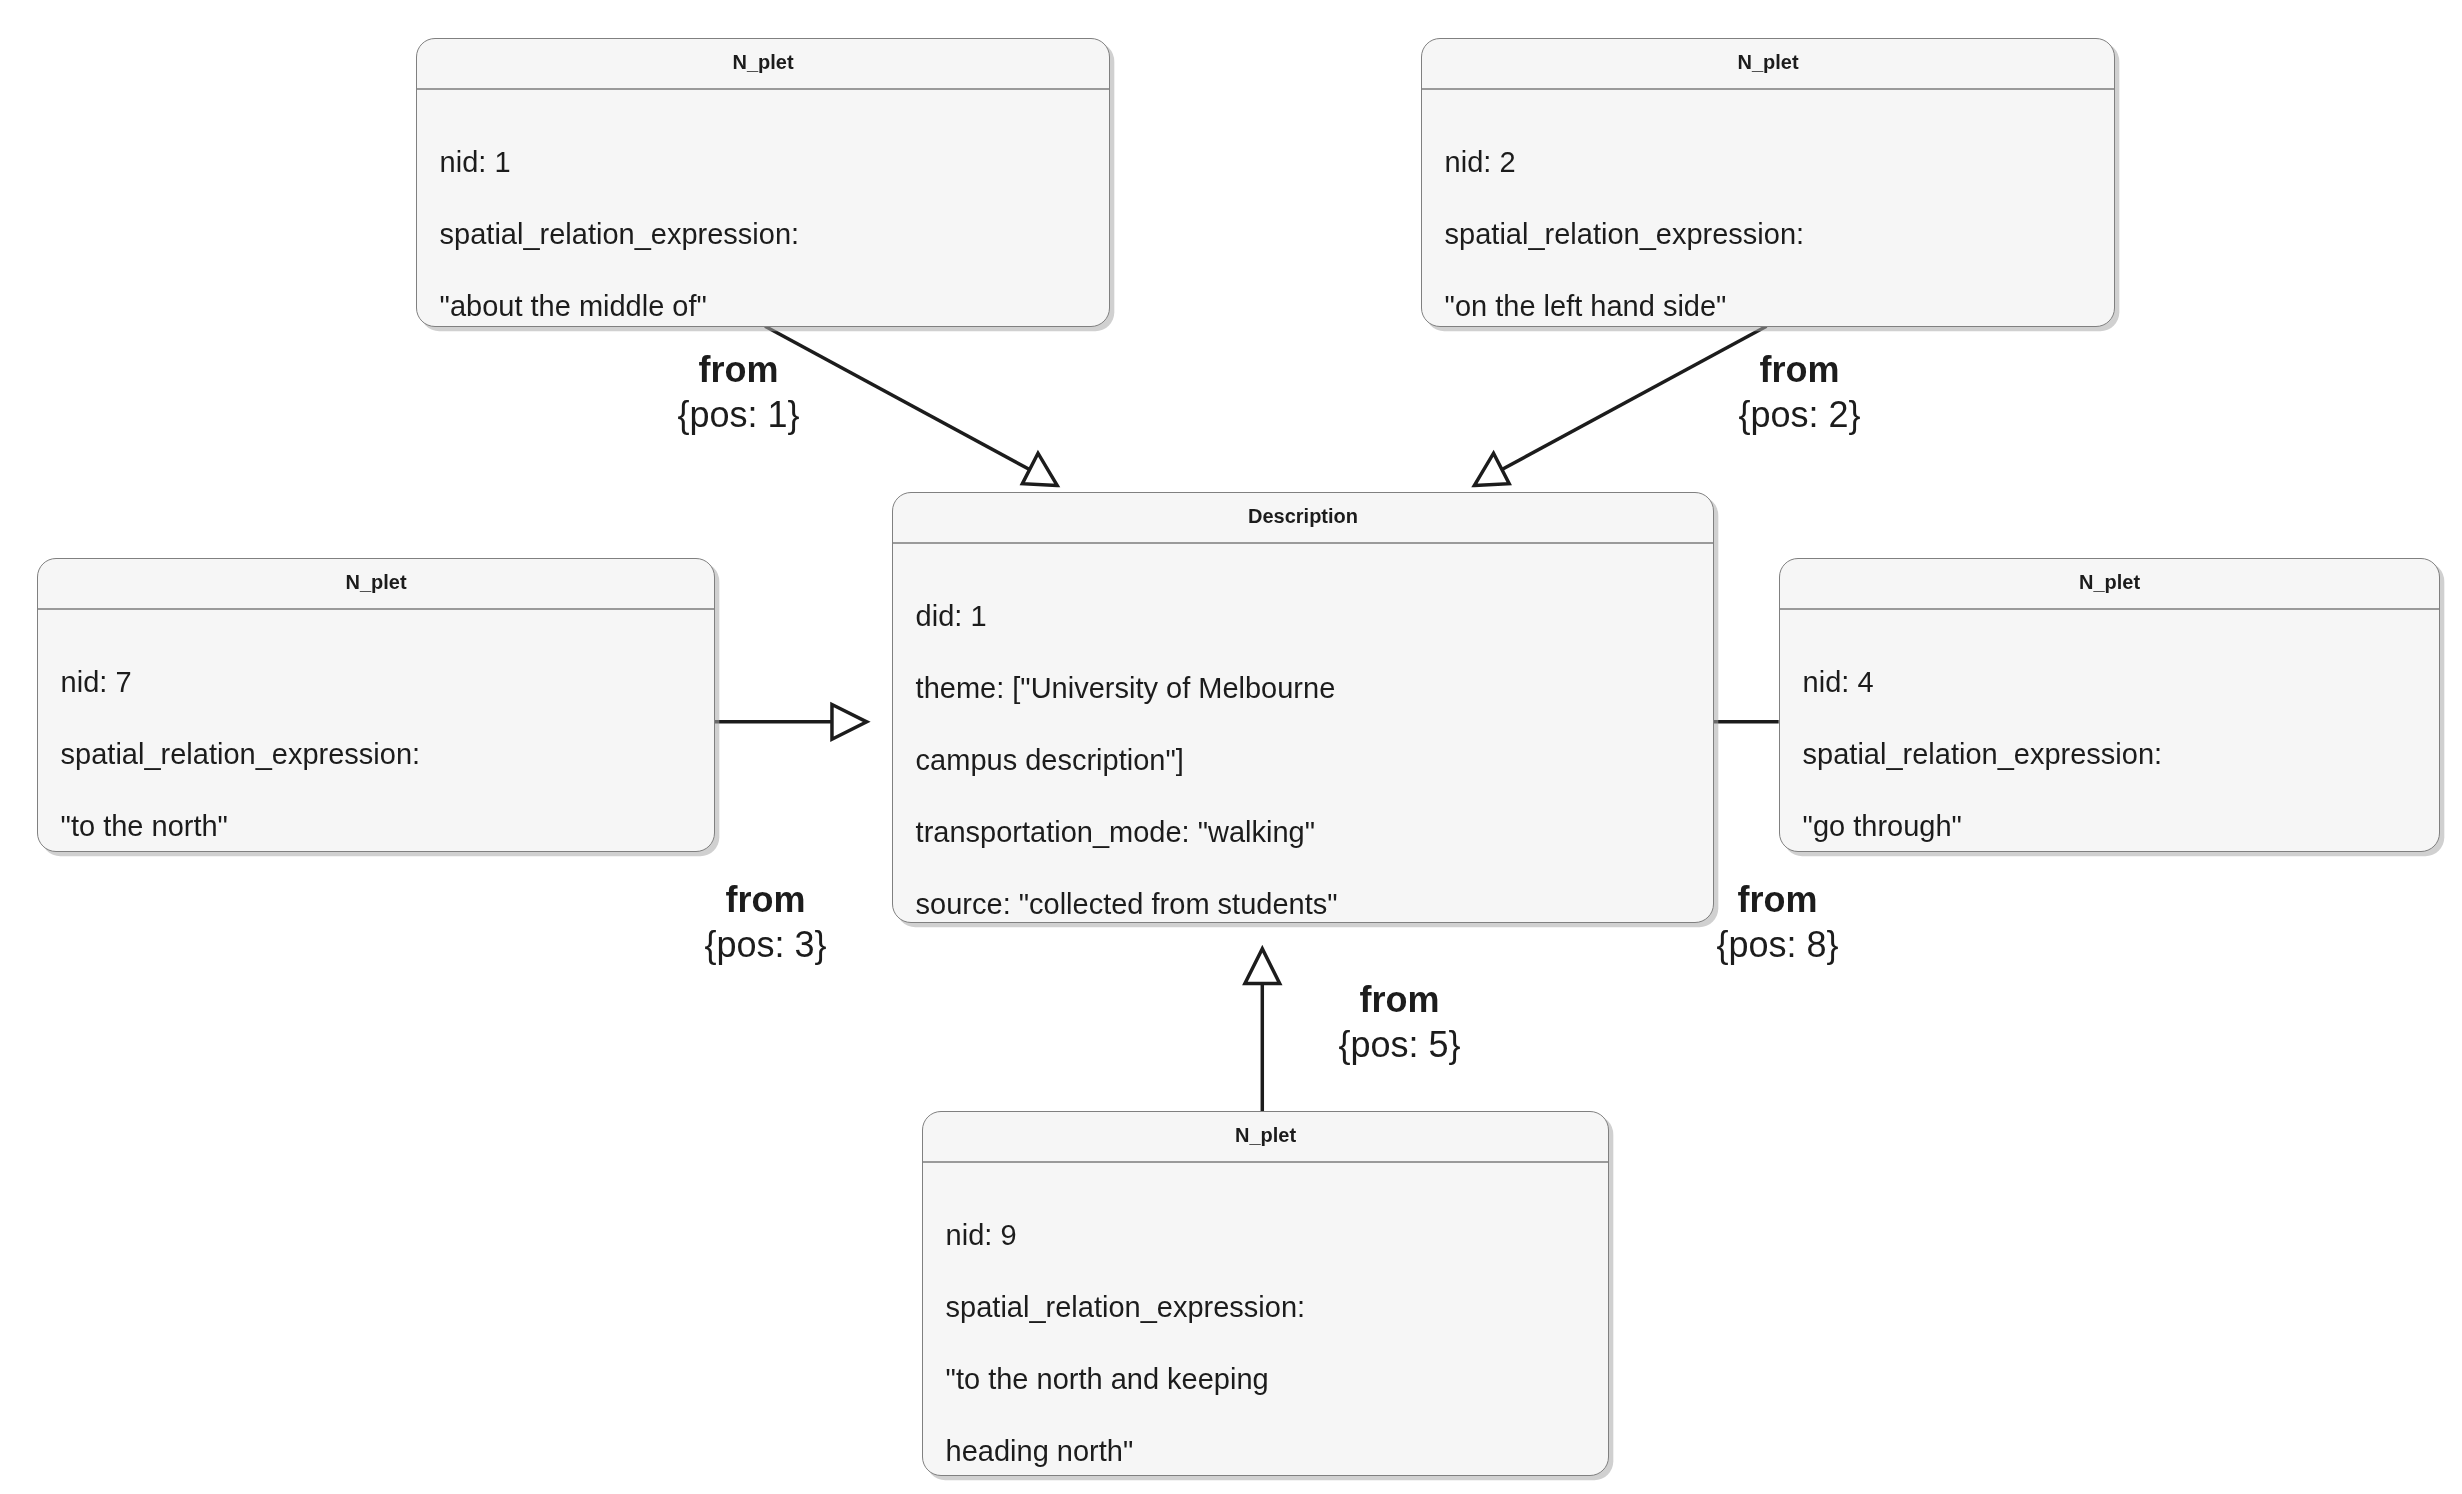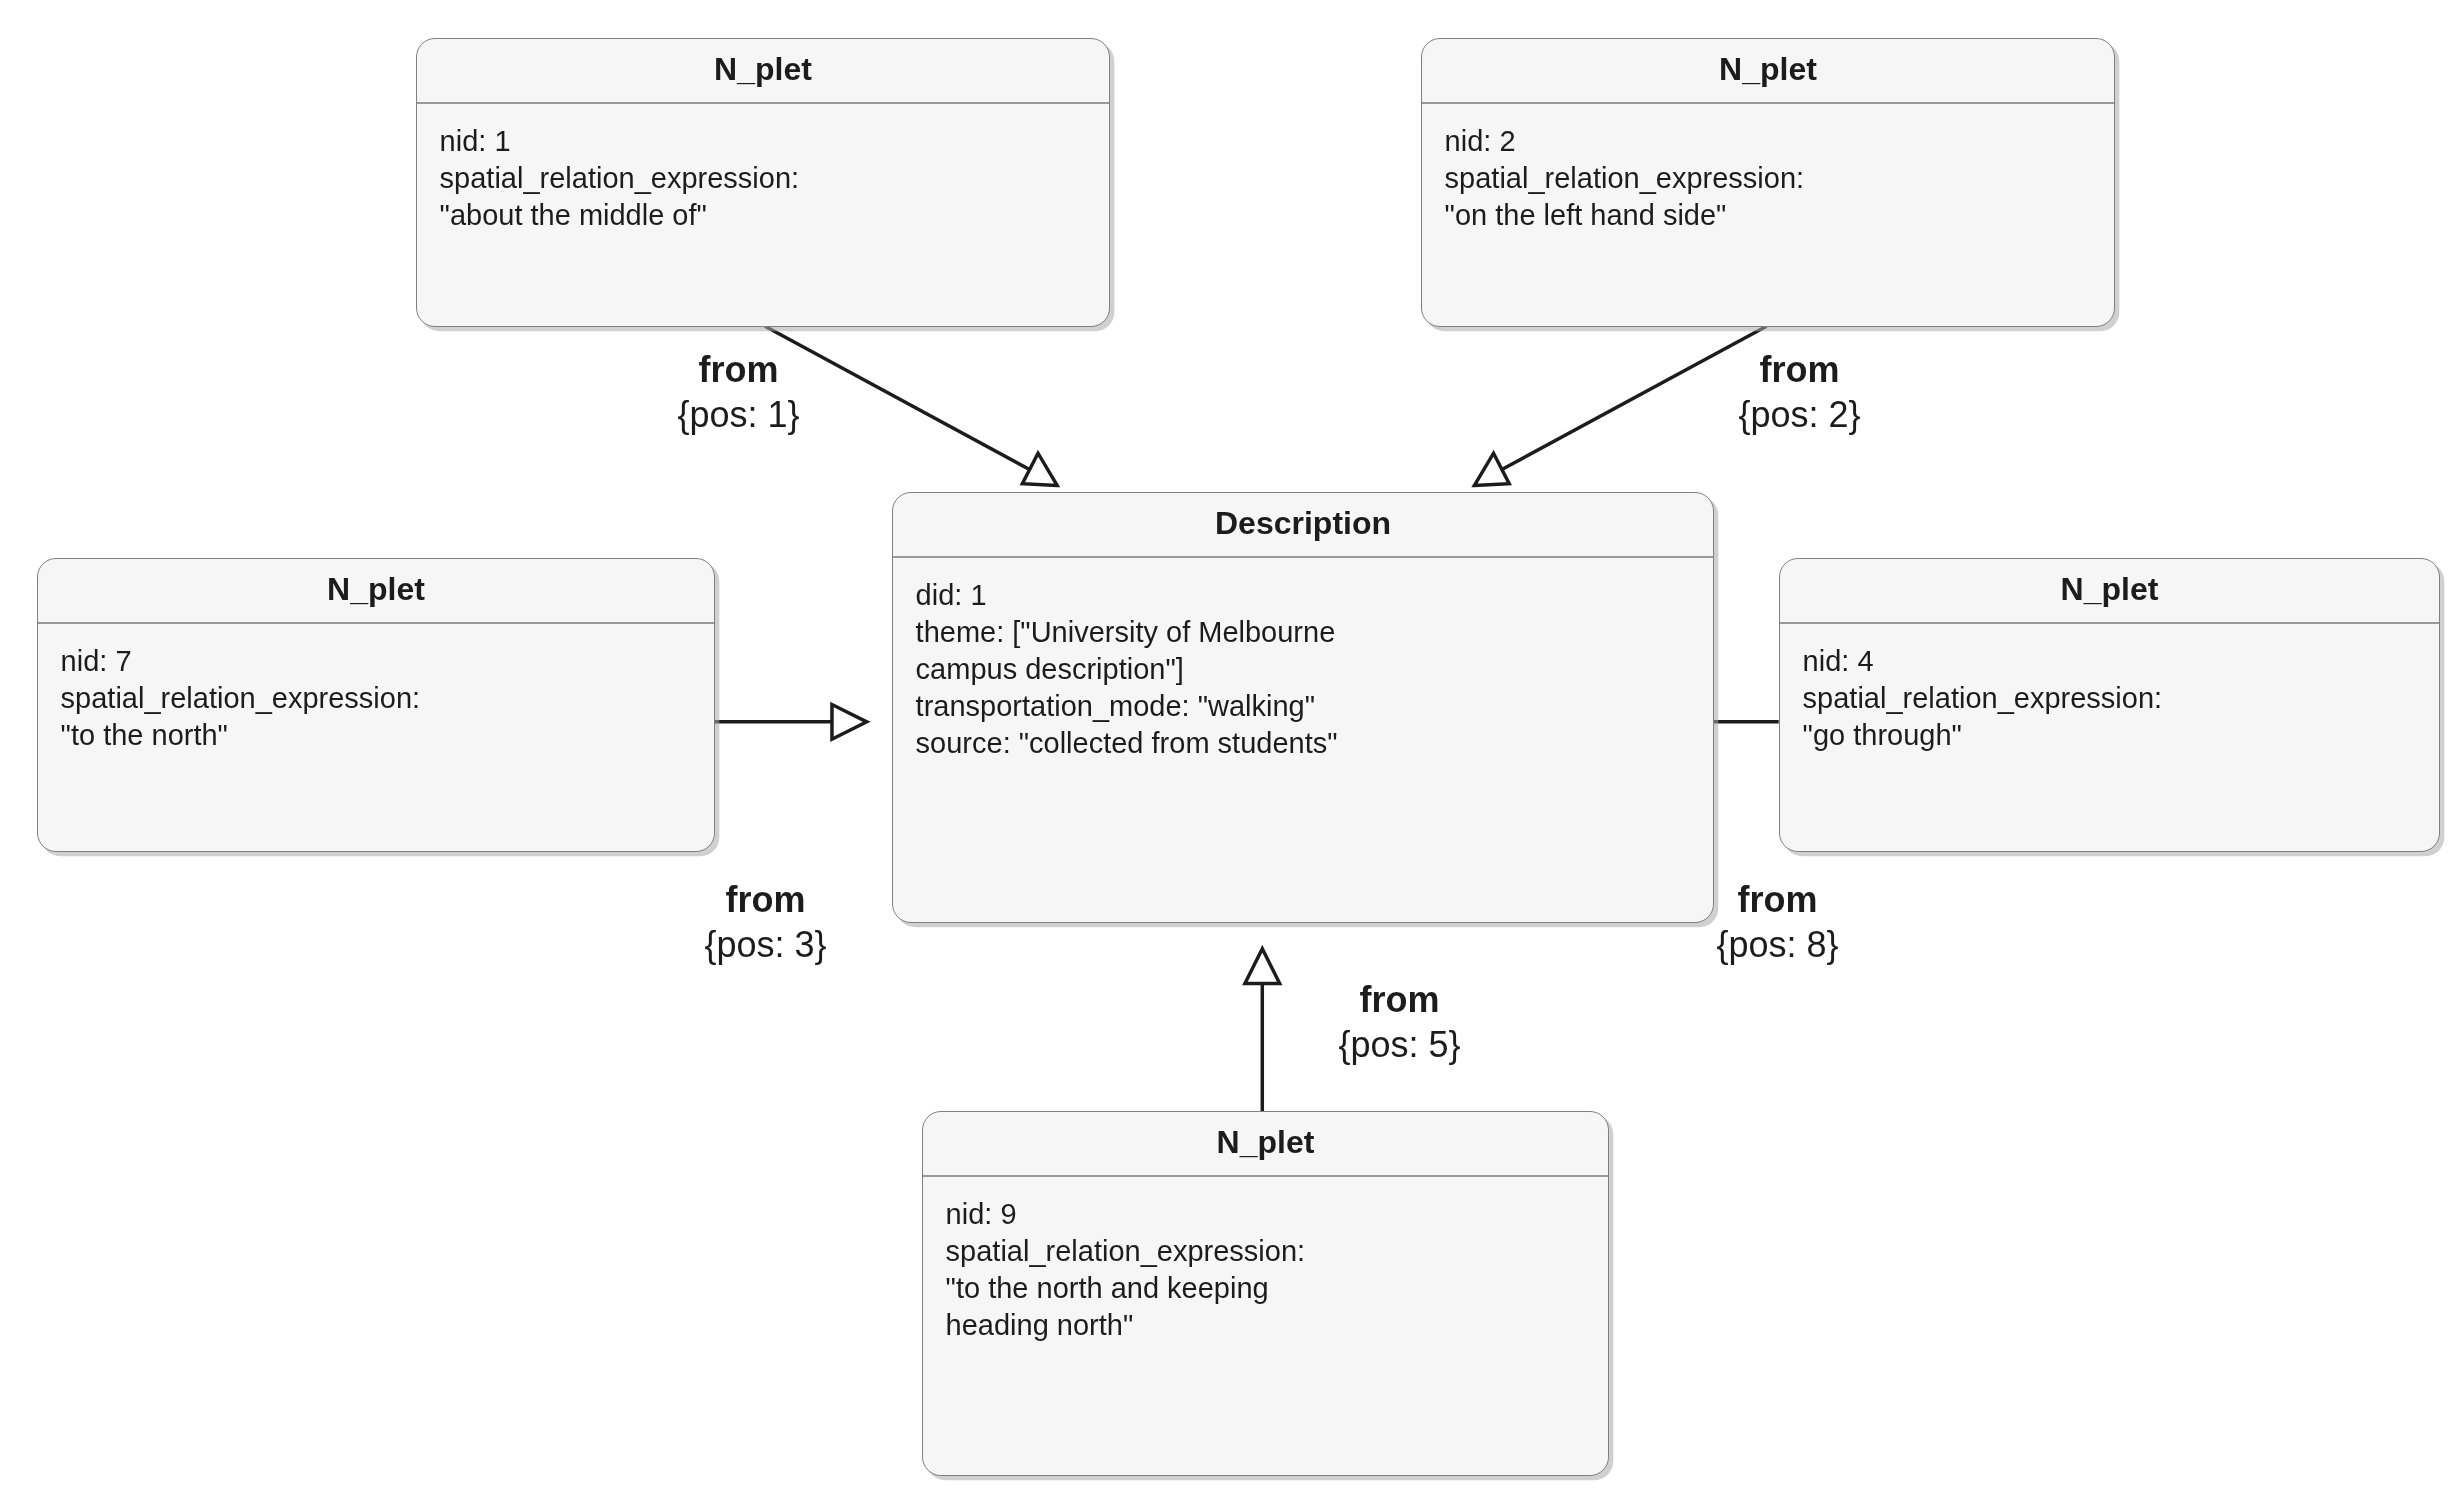--- a/index.html
+++ b/index.html
@@ -36,37 +36,38 @@
     border-radius: 19px;
     box-shadow: 4.3px 4.3px 0 0 rgba(170,170,170,0.55);
     z-index: 3;
     overflow: hidden;
   }
   .uml-title {
     box-sizing: border-box;
     width: 100%;
     text-align: center;
     font-weight: bold;
-    font-size: 32px;
+    font-size: 20px;
     color: #1c1c1c;
     padding: 12px 17.4px 14px 17.4px;
     border-bottom: 2.6px solid #9a9a9a;
     line-height: 1.15;
     white-space: nowrap;
   }
   .uml-body {
     box-sizing: border-box;
     padding: 19px 22.6px 19px 22.6px;
     font-size: 29px;
     color: #1c1c1c;
     line-height: 1.28;
   }
   .uml-attr {
     white-space: pre-wrap;
     word-break: normal;
+    margin-top: 35px;
   }
 
   
   .edge-label {
     position: absolute;
     z-index: 2;
     font-size: 36px;
     color: #1c1c1c;
     line-height: 1.24;
     white-space: nowrap;

